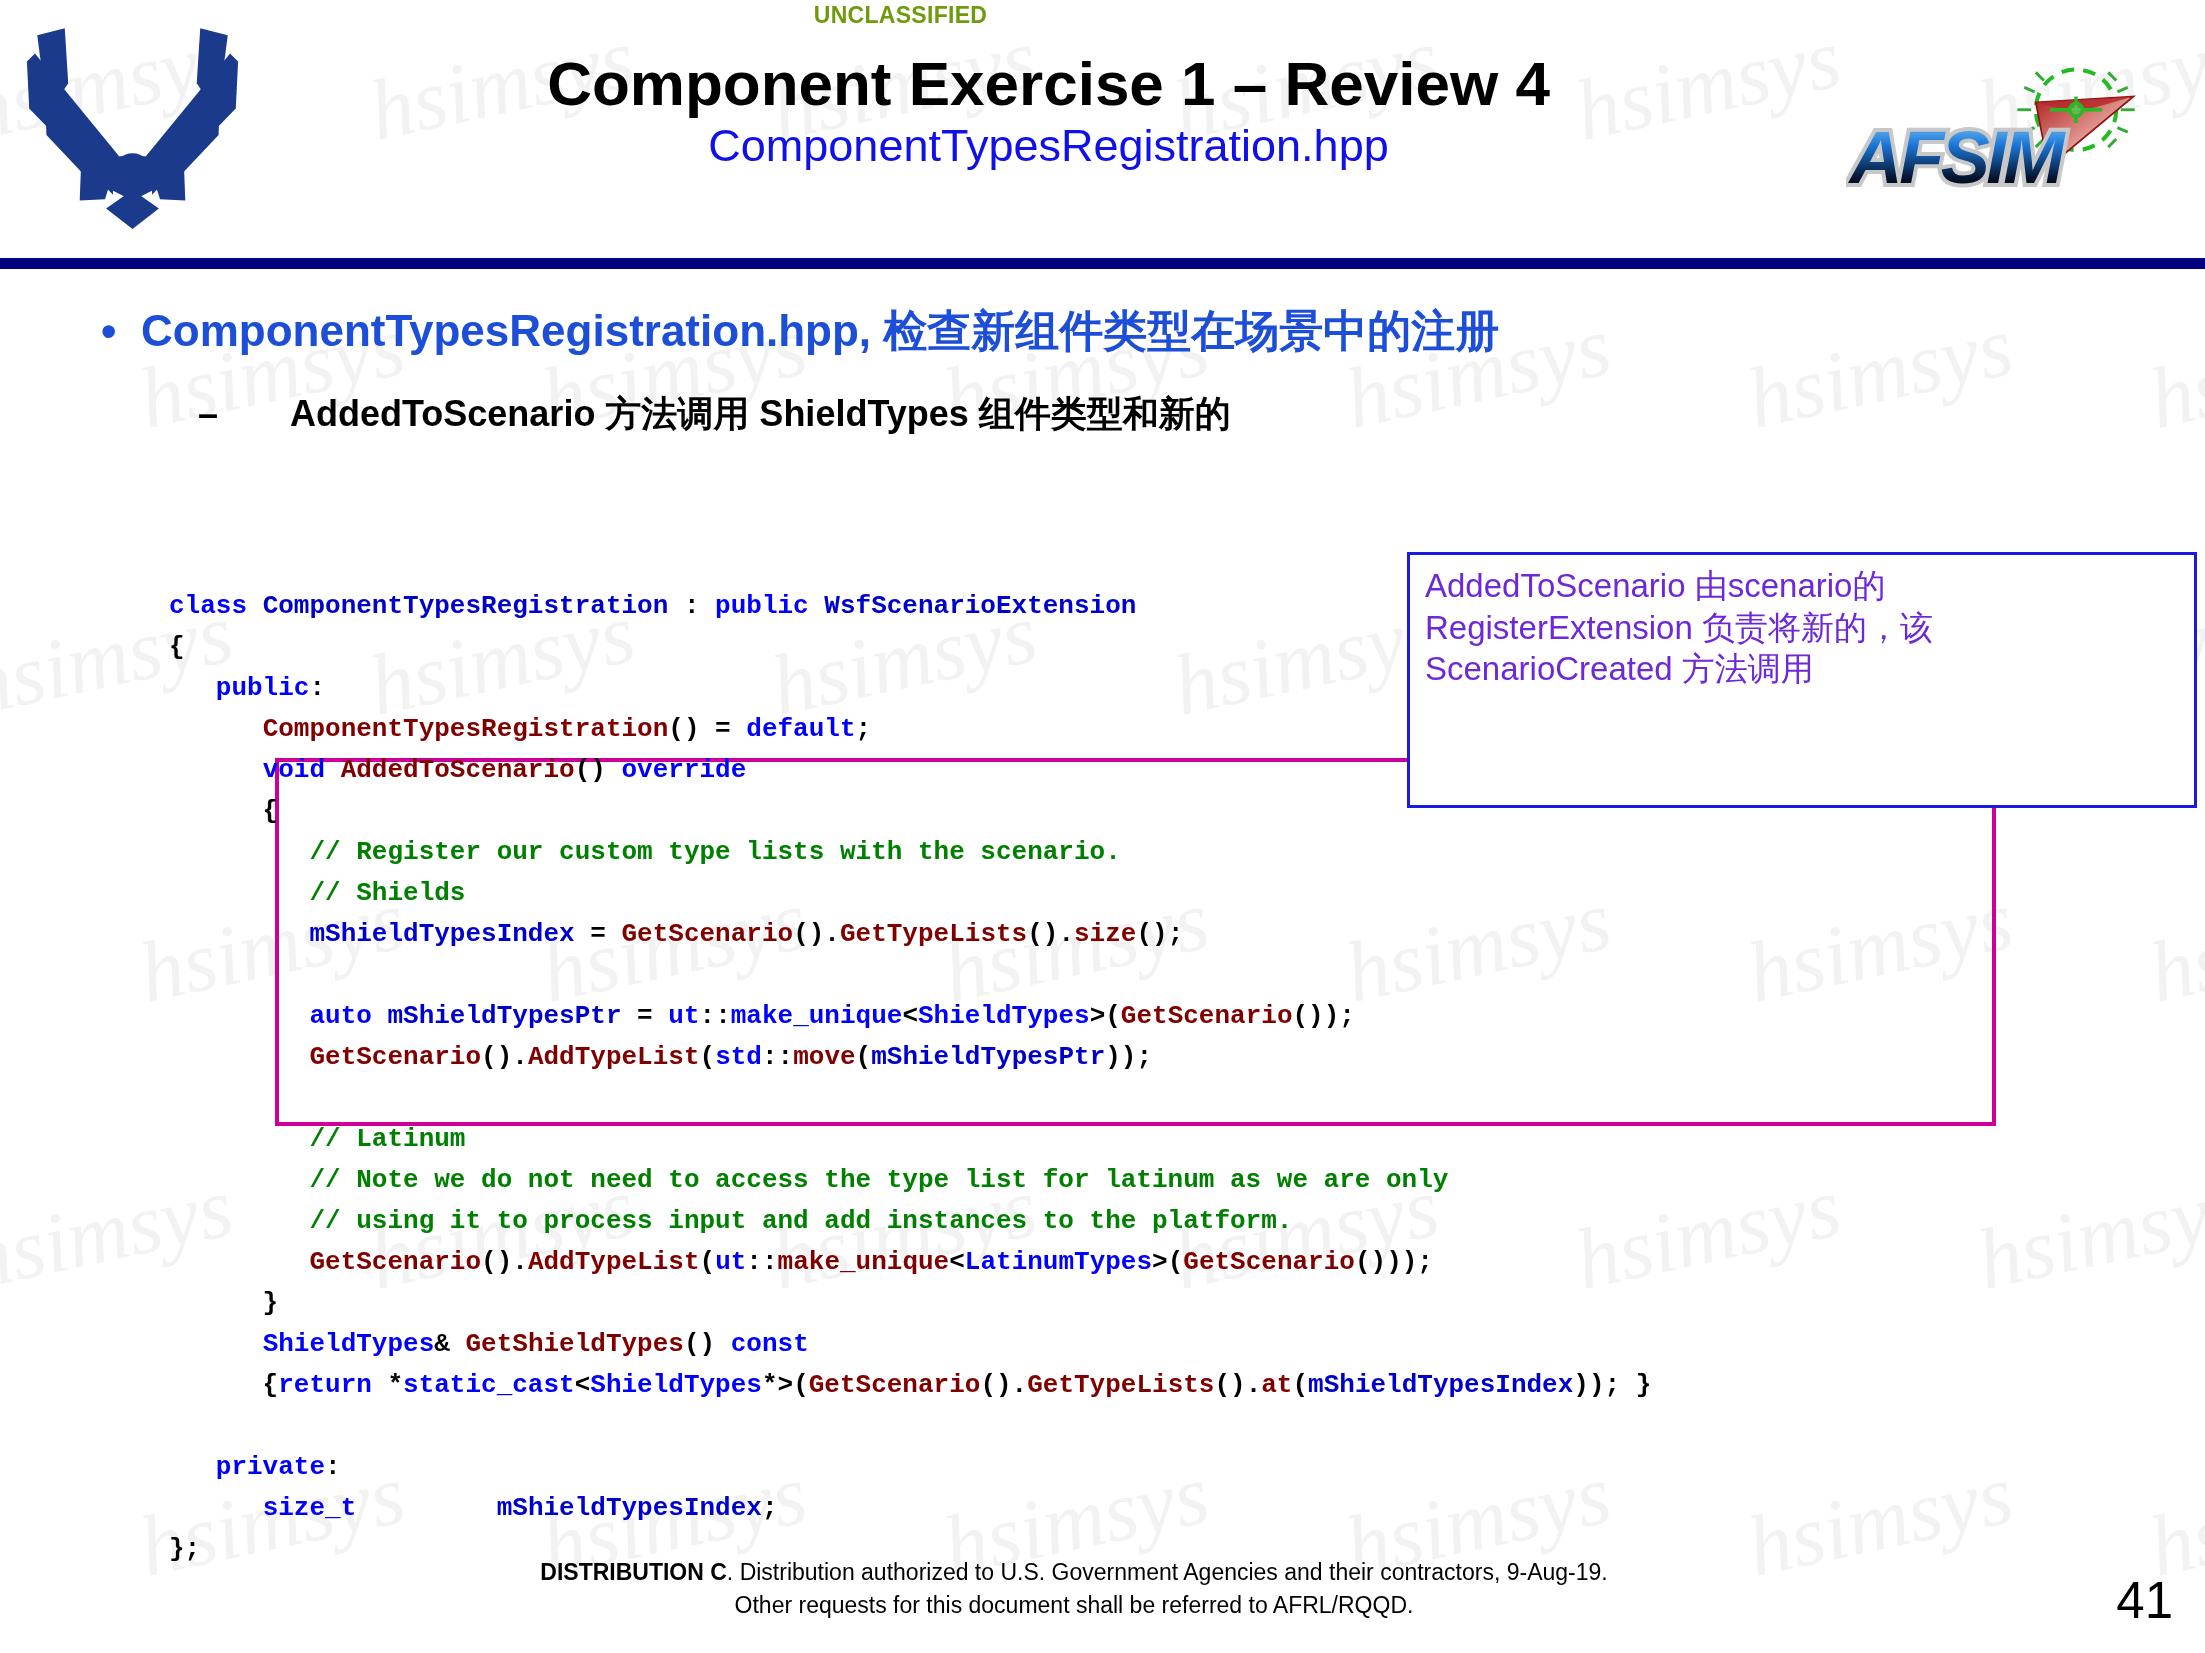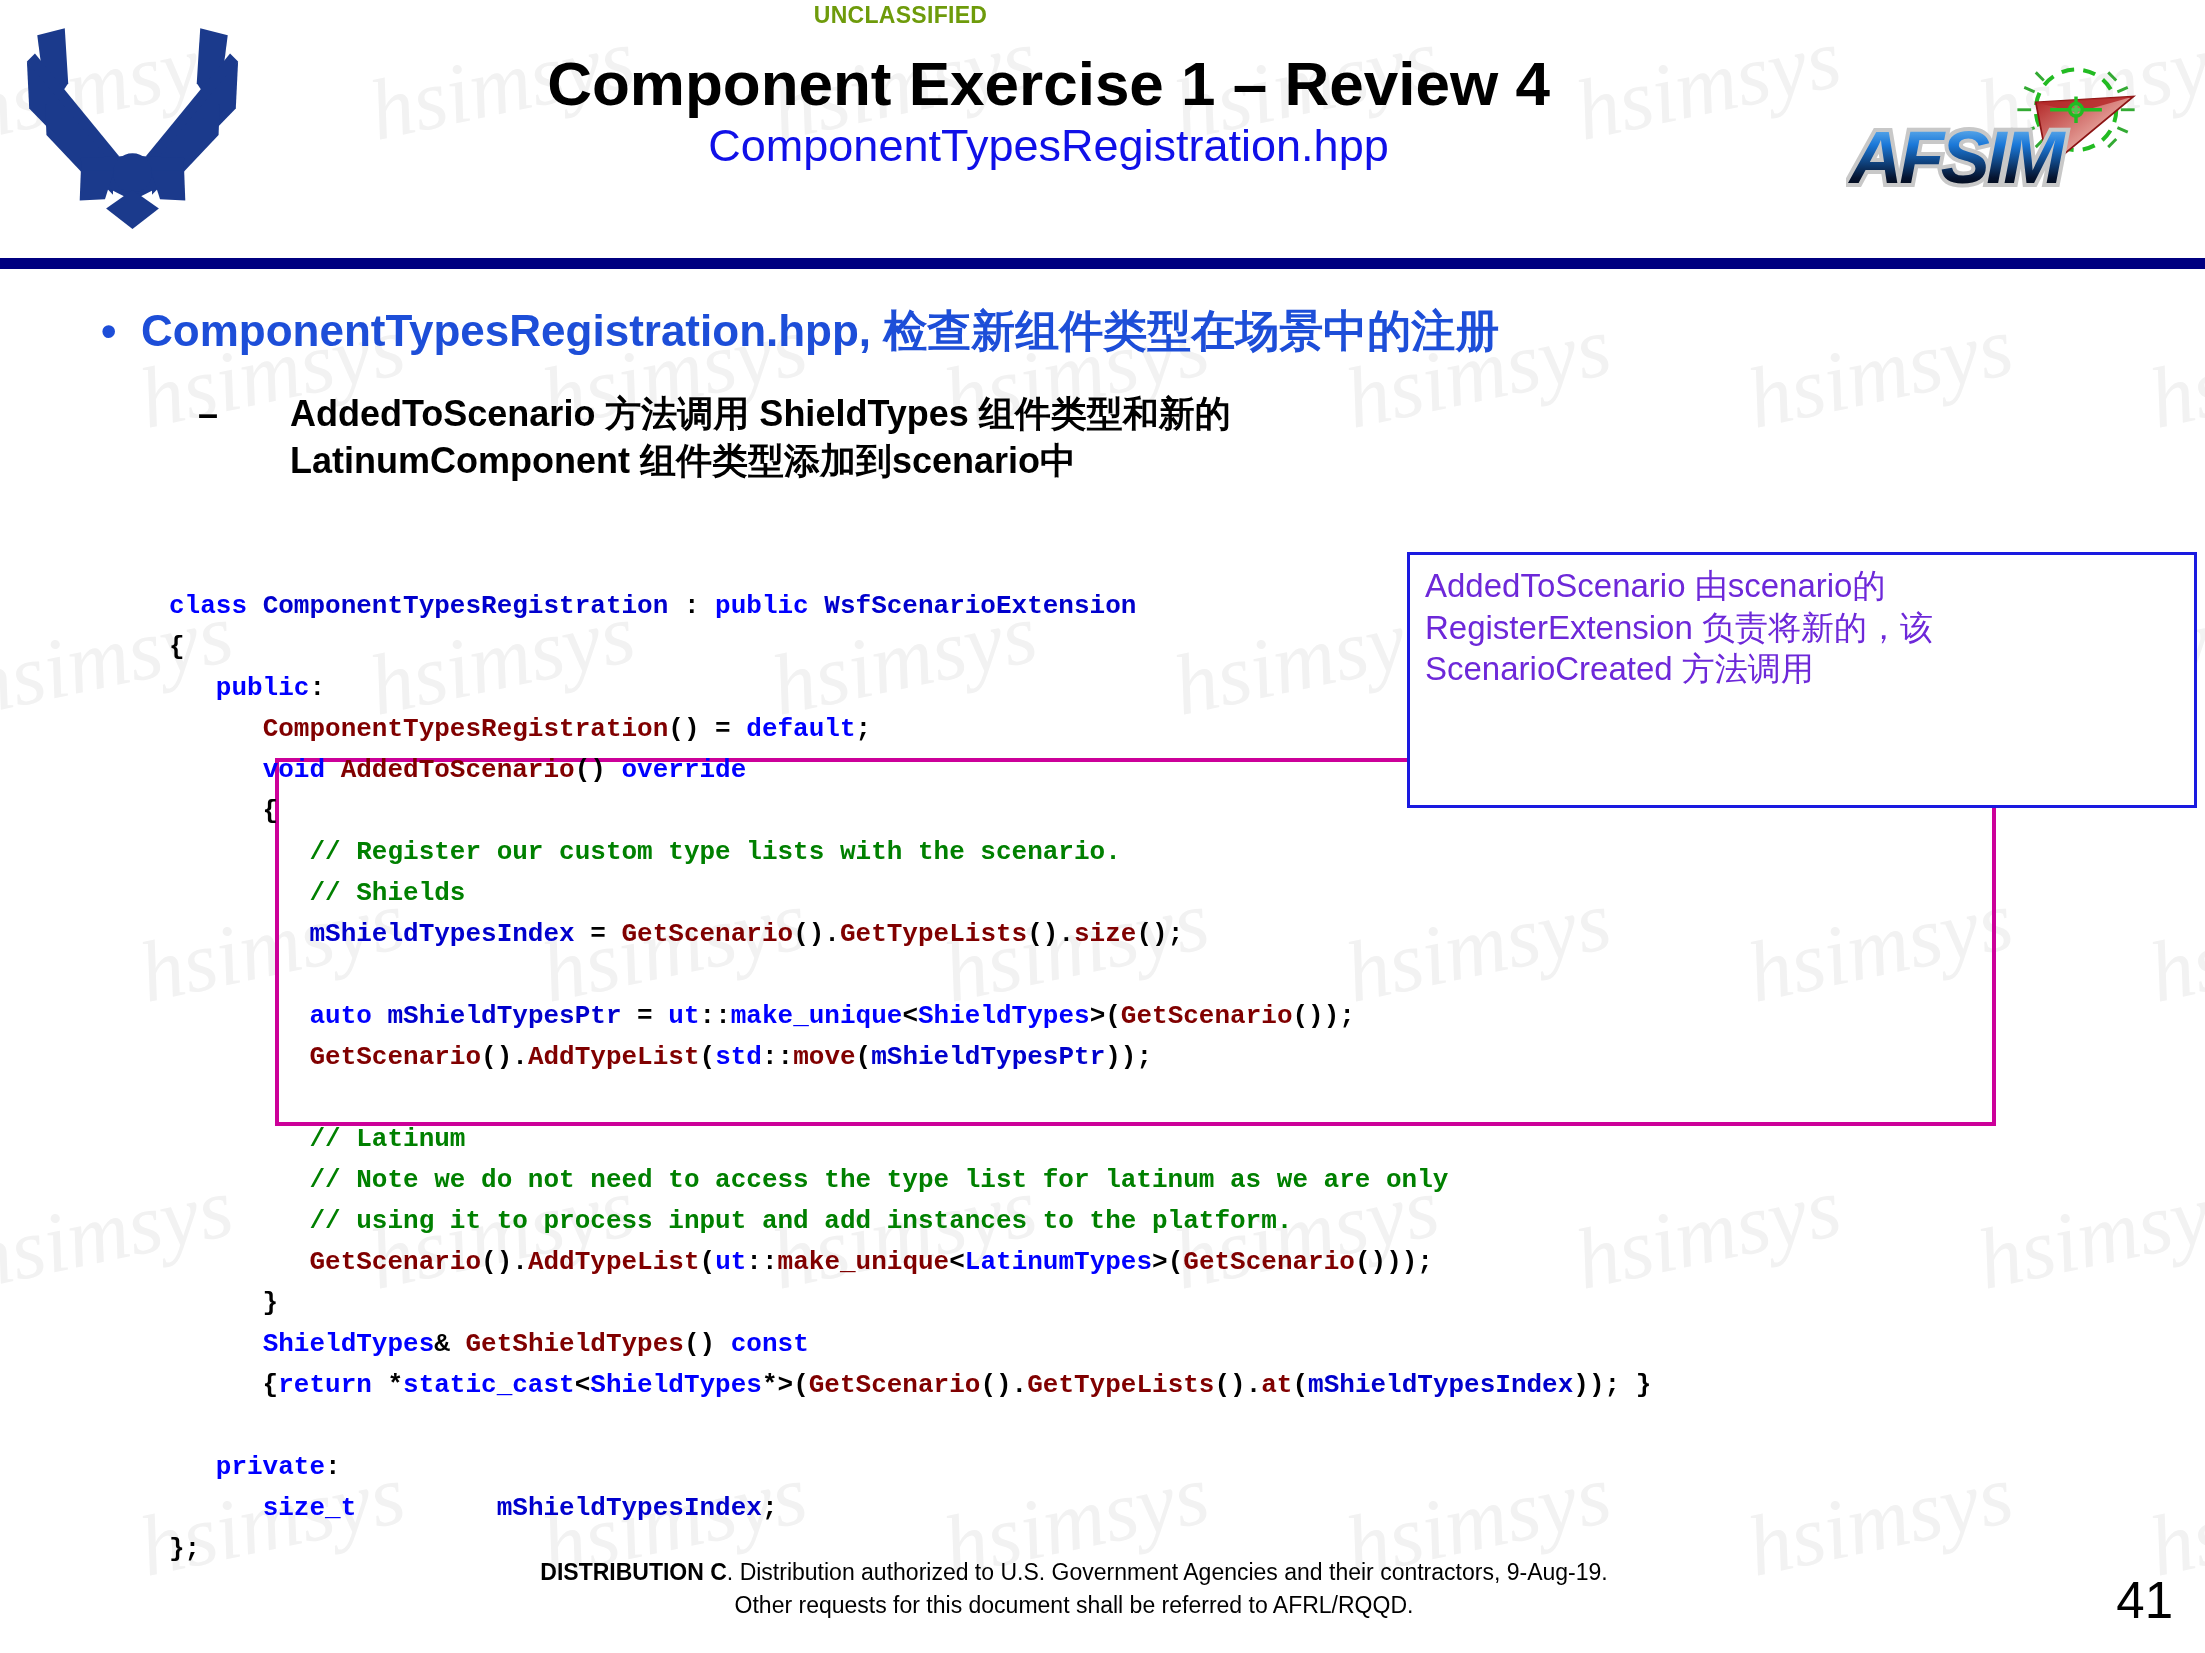--- a/index.html
+++ b/index.html
@@ -241,21 +241,20 @@
 
   <div class="divider"></div>
 
   <div class="bullet-l1">
     <span class="dot">•</span><span>ComponentTypesRegistration.hpp</span><span>, 检查新组件类型在场景中的注册</span>
   </div>
 
   <div class="bullet-l2">
     <span class="dash">–</span>
     <span class="l2text">AddedToScenario 方法调用 ShieldTypes 组件类型和新的</span>
-    <span class="l2text">LatinumComponent 组件类型添加到scenario中</span>
   </div>
 
   <div class="code-box"></div>
 
   <div class="code" id="code-root"><div><span class="kw">class </span><span class="var">ComponentTypesRegistration</span><span class="pl"> : </span><span class="kw">public </span><span class="var">WsfScenarioExtension</span></div><div><span class="pl">{</span></div><div><span class="pl">   </span><span class="kw">public</span><span class="pl">:</span></div><div><span class="pl">      </span><span class="fn">ComponentTypesRegistration</span><span class="pl">() = </span><span class="kw">default</span><span class="pl">;</span></div><div><span class="pl">      </span><span class="kw">void </span><span class="fn">AddedToScenario</span><span class="pl">() </span><span class="kw">override</span></div><div><span class="pl">      {</span></div><div><span class="pl">         </span><span class="cm">// Register our custom type lists with the scenario.</span></div><div><span class="pl">         </span><span class="cm">// Shields</span></div><div><span class="pl">         </span><span class="var">mShieldTypesIndex</span><span class="pl"> = </span><span class="fn">GetScenario</span><span class="pl">().</span><span class="fn">GetTypeLists</span><span class="pl">().</span><span class="fn">size</span><span class="pl">();</span></div><div>&nbsp;</div><div><span class="pl">         </span><span class="kw">auto </span><span class="var">mShieldTypesPtr</span><span class="pl"> = </span><span class="kw">ut</span><span class="pl">::</span><span class="kw">make_unique</span><span class="pl">&lt;</span><span class="kw">ShieldTypes</span><span class="pl">&gt;(</span><span class="fn">GetScenario</span><span class="pl">());</span></div><div><span class="pl">         </span><span class="fn">GetScenario</span><span class="pl">().</span><span class="fn">AddTypeList</span><span class="pl">(</span><span class="kw">std</span><span class="pl">::</span><span class="fn">move</span><span class="pl">(</span><span class="var">mShieldTypesPtr</span><span class="pl">));</span></div><div>&nbsp;</div><div><span class="pl">         </span><span class="cm">// Latinum</span></div><div><span class="pl">         </span><span class="cm">// Note we do not need to access the type list for latinum as we are only</span></div><div><span class="pl">         </span><span class="cm">// using it to process input and add instances to the platform.</span></div><div><span class="pl">         </span><span class="fn">GetScenario</span><span class="pl">().</span><span class="fn">AddTypeList</span><span class="pl">(</span><span class="kw">ut</span><span class="pl">::</span><span class="fn">make_unique</span><span class="pl">&lt;</span><span class="kw">LatinumTypes</span><span class="pl">&gt;(</span><span class="fn">GetScenario</span><span class="pl">()));</span></div><div><span class="pl">      }</span></div><div><span class="pl">      </span><span class="kw">ShieldTypes</span><span class="pl">&amp; </span><span class="fn">GetShieldTypes</span><span class="pl">() </span><span class="kw">const</span></div><div><span class="pl">      {</span><span class="kw">return </span><span class="pl">*</span><span class="kw">static_cast</span><span class="pl">&lt;</span><span class="kw">ShieldTypes</span><span class="pl">*&gt;(</span><span class="fn">GetScenario</span><span class="pl">().</span><span class="fn">GetTypeLists</span><span class="pl">().</span><span class="fn">at</span><span class="pl">(</span><span class="var">mShieldTypesIndex</span><span class="pl">)); }</span></div><div>&nbsp;</div><div><span class="pl">   </span><span class="kw">private</span><span class="pl">:</span></div><div><span class="pl">      </span><span class="kw">size_t</span><span class="pl">         </span><span class="var">mShieldTypesIndex</span><span class="pl">;</span></div><div><span class="pl">};</span></div></div>
 
   <div class="callout">
     <div class="callout-text">AddedToScenario 由scenario的</div>
     <div class="callout-text">RegisterExtension 负责将新的，该</div>
     <div class="callout-text">ScenarioCreated 方法调用</div>

